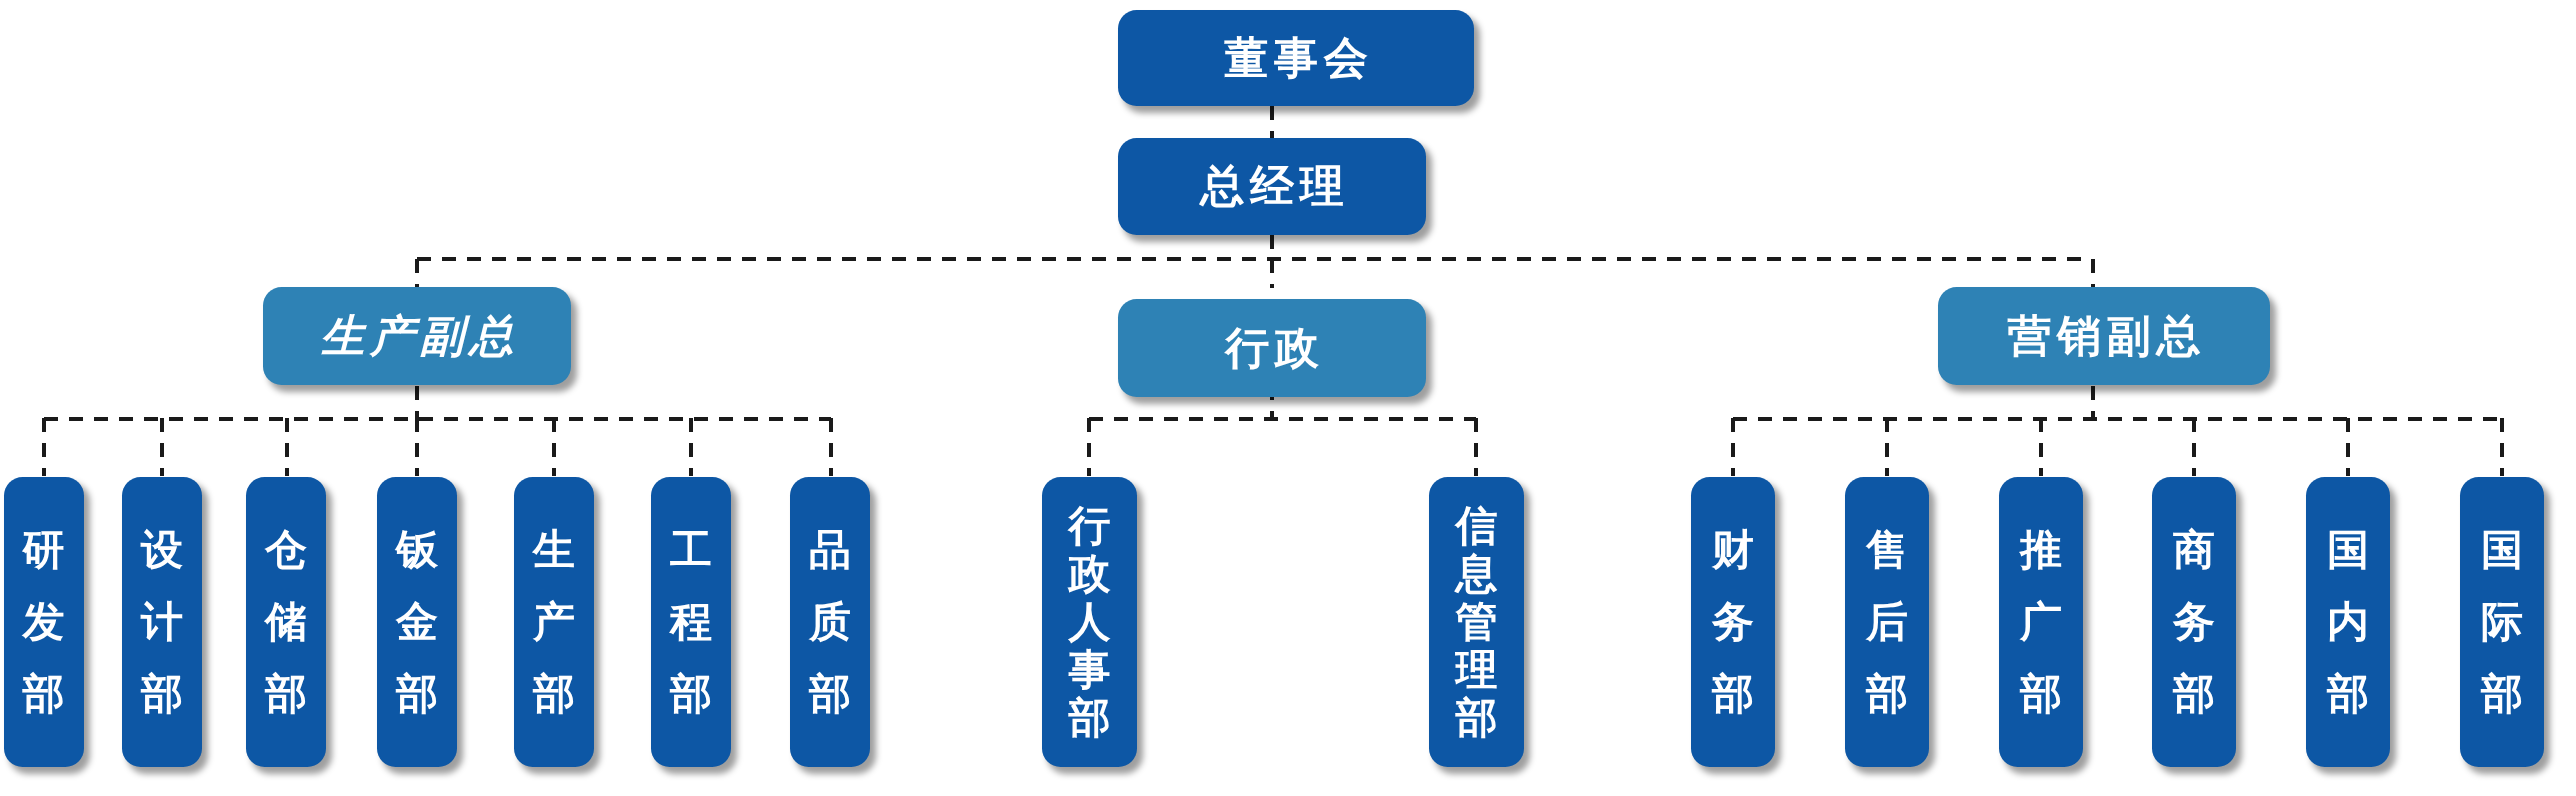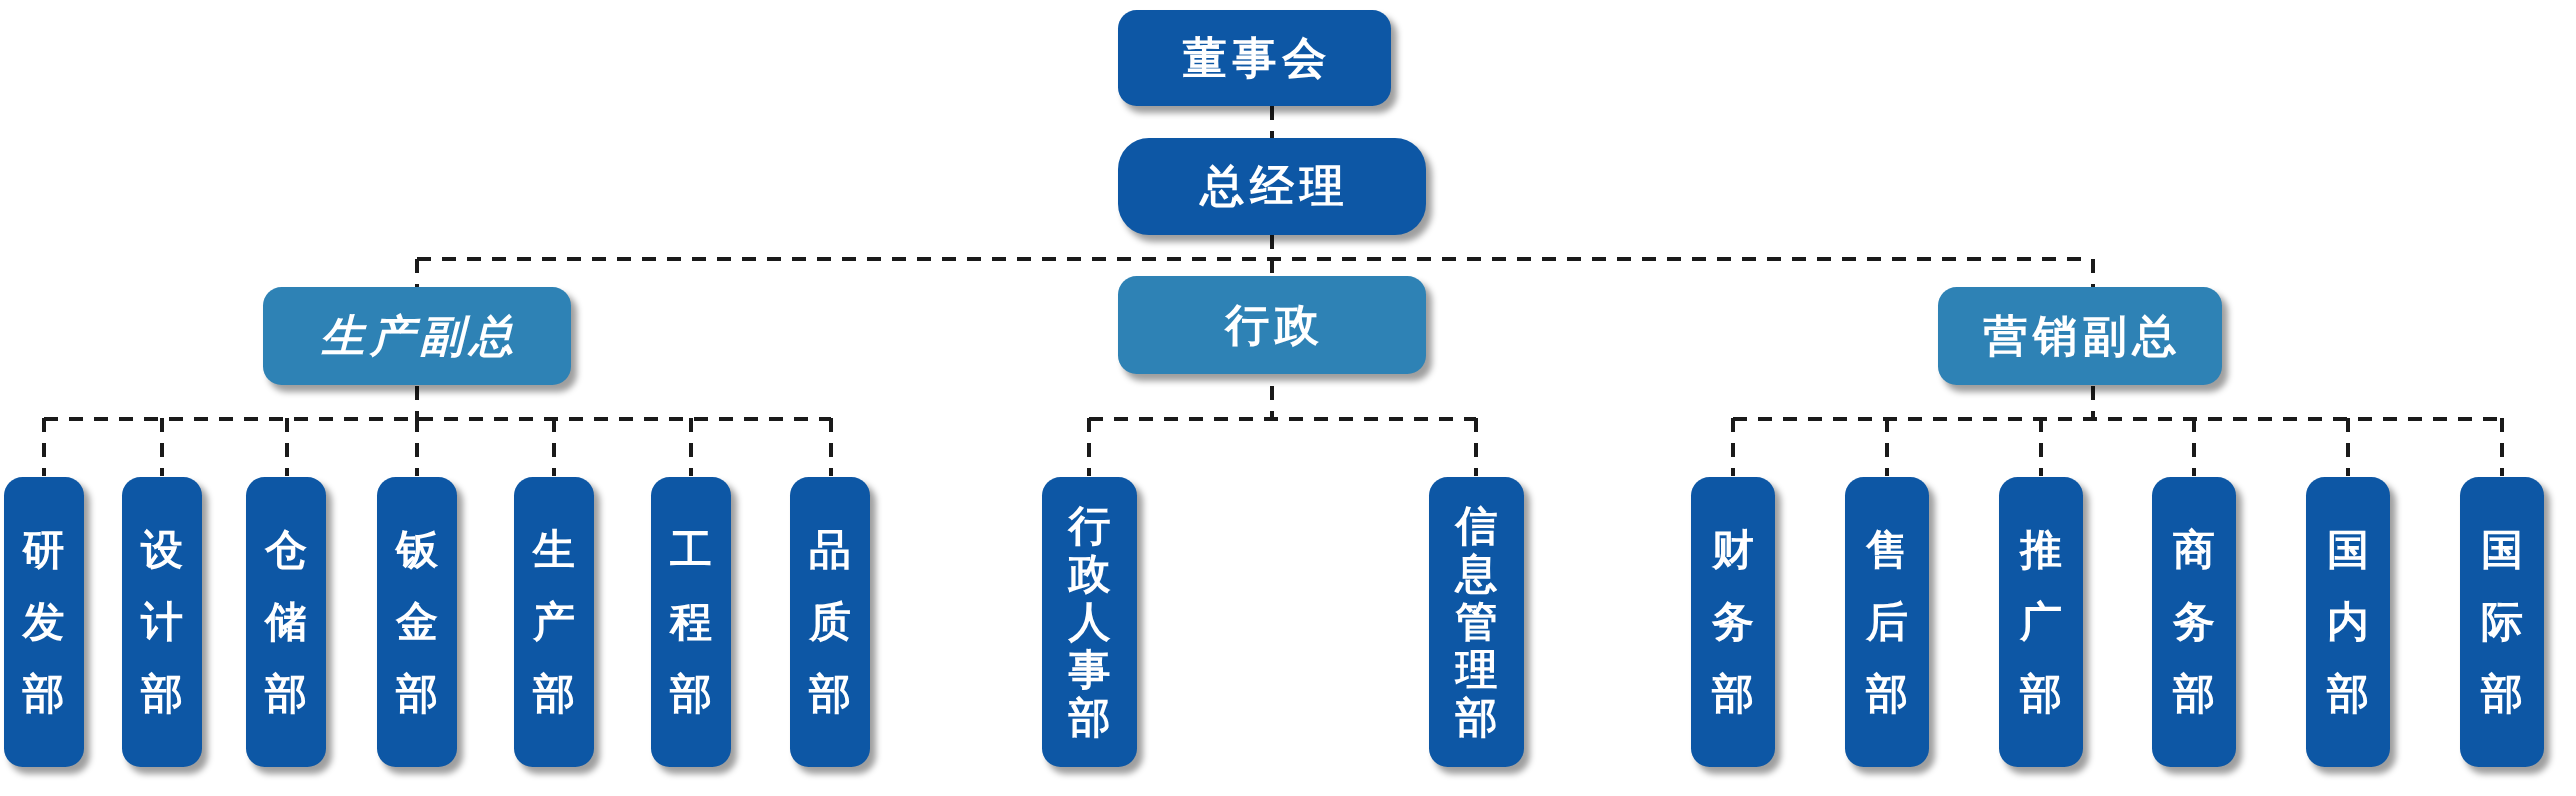--- a/index.html
+++ b/index.html
@@ -65,22 +65,22 @@
       <div class="vline" style="left: 1474px; top: 418px; height: 58px;"></div>
       <div class="vline" style="left: 2091px; top: 386px; height: 33px;"></div>
       <div class="hline" style="left: 1733px; top: 417px; width: 770px;"></div>
       <div class="vline" style="left: 1731px; top: 418px; height: 58px;"></div>
       <div class="vline" style="left: 1885px; top: 418px; height: 58px;"></div>
       <div class="vline" style="left: 2039px; top: 418px; height: 58px;"></div>
       <div class="vline" style="left: 2192px; top: 418px; height: 58px;"></div>
       <div class="vline" style="left: 2346px; top: 418px; height: 58px;"></div>
       <div class="vline" style="left: 2500px; top: 418px; height: 58px;"></div>
     </div>
-  <div class="box hbox" id="node-board" style="left: 1118px; top: 10px; width: 273px; height: 96px;">董事会</div>
-  <div class="box hbox" id="node-gm" style="left: 1118px; top: 138px; width: 308px; height: 97px; border-radius: 31px;">总经理</div>
+  <div class="box hbox" id="node-board" style="left: 1118px; top: 10px; width: 356px; height: 96px;">董事会</div>
+  <div class="box hbox" id="node-gm" style="left: 1118px; top: 138px; width: 308px; height: 97px;">总经理</div>
   <div id="nodes">
       <div class="box light hbox" style="left: 263px; top: 287px; width: 308px; height: 98px; font-style: italic;">生产副总</div>
       <div class="box vbox" style="left: 3.6px; top: 477px; width: 80px; height: 290px;">
         <span class="vchar">研</span>
         <span class="vchar">发</span>
         <span class="vchar">部</span>
       </div>
       <div class="box vbox" style="left: 122px; top: 477px; width: 80px; height: 290px;">
         <span class="vchar">设</span>
         <span class="vchar">计</span>
@@ -104,36 +104,36 @@
       <div class="box vbox" style="left: 651px; top: 477px; width: 80px; height: 290px;">
         <span class="vchar">工</span>
         <span class="vchar">程</span>
         <span class="vchar">部</span>
       </div>
       <div class="box vbox" style="left: 790px; top: 477px; width: 80px; height: 290px;">
         <span class="vchar">品</span>
         <span class="vchar">质</span>
         <span class="vchar">部</span>
       </div>
-      <div class="box light hbox" style="left: 1118px; top: 276px; width: 308px; height: 98px;">行政</div>
+      <div class="box light hbox" style="left: 1118px; top: 299px; width: 308px; height: 98px;">行政</div>
       <div class="box vbox" style="left: 1042px; top: 477px; width: 95px; height: 290px;">
         <span class="vchar">行</span>
         <span class="vchar">政</span>
         <span class="vchar">人</span>
         <span class="vchar">事</span>
         <span class="vchar">部</span>
       </div>
       <div class="box vbox" style="left: 1429px; top: 477px; width: 95px; height: 290px;">
         <span class="vchar">信</span>
         <span class="vchar">息</span>
         <span class="vchar">管</span>
         <span class="vchar">理</span>
         <span class="vchar">部</span>
       </div>
-      <div class="box light hbox" style="left: 1938px; top: 287px; width: 284px; height: 98px;">营销副总</div>
+      <div class="box light hbox" style="left: 1938px; top: 287px; width: 332px; height: 98px;">营销副总</div>
       <div class="box vbox" style="left: 1691px; top: 477px; width: 84px; height: 290px;">
         <span class="vchar">财</span>
         <span class="vchar">务</span>
         <span class="vchar">部</span>
       </div>
       <div class="box vbox" style="left: 1845px; top: 477px; width: 84px; height: 290px;">
         <span class="vchar">售</span>
         <span class="vchar">后</span>
         <span class="vchar">部</span>
       </div>

